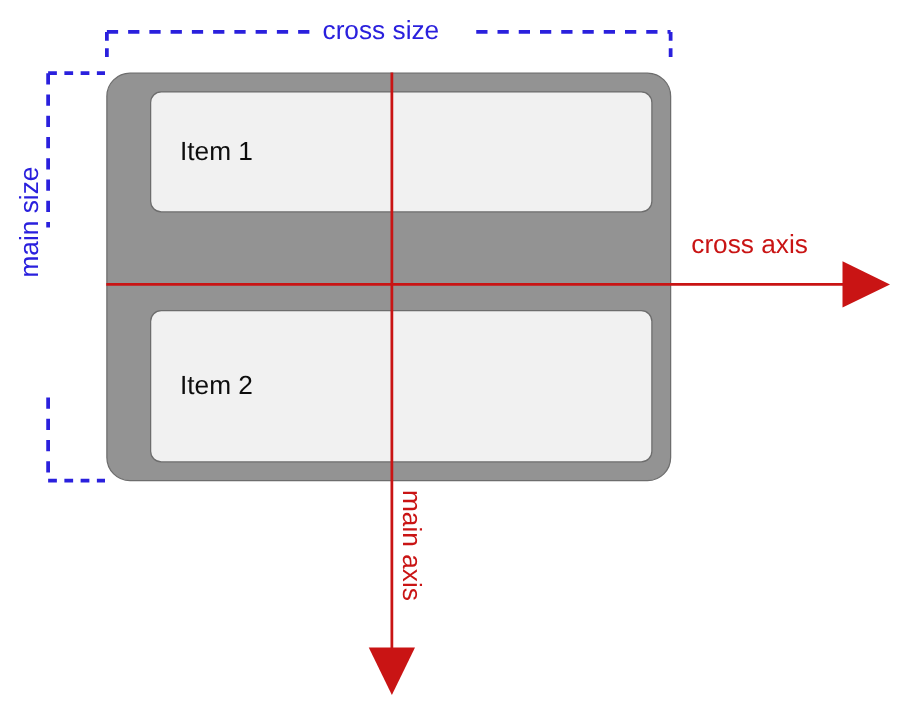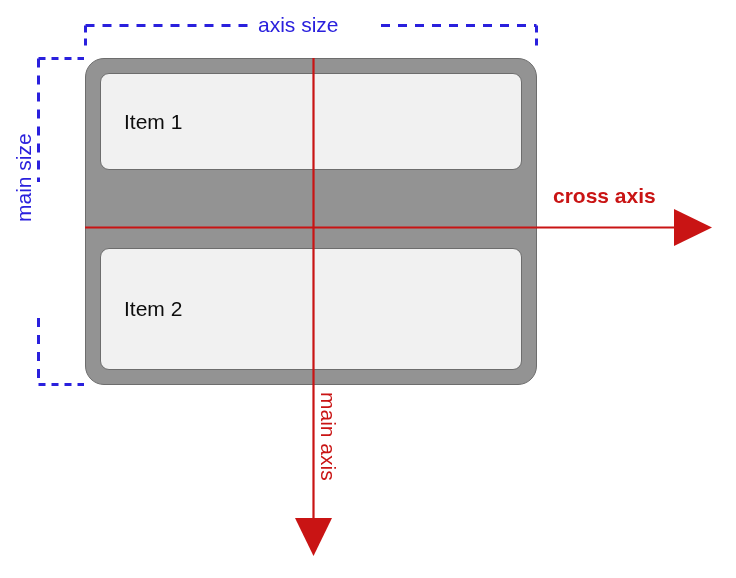--- a/index.html
+++ b/index.html
@@ -43,20 +43,21 @@
   .flex-item {
     box-sizing: border-box;
     background: #f1f1f1;
     border: 1px solid #6d6d6d;
     border-radius: 9px;
     display: flex;
     align-items: center;
     padding-left: 23px;
     font-size: 21px;
     color: #0d0d0d;
+    margin-left: 20px;
   }
   .flex-item-1 { height: 97px; }
   .flex-item-2 { height: 122px; }
   .label {
     position: absolute;
     white-space: nowrap;
     font-size: 21px;
     line-height: 1;
   }
   .label-blue { color: #2a20dd; }
@@ -67,21 +68,20 @@
   }
   #label-main-size {
     left: 13px;
     top: 222px;
     transform: rotate(-90deg);
     transform-origin: left top;
   }
   #label-cross-axis {
     left: 553px;
     top: 185px;
-    font-weight: bold;
   }
   #label-main-axis {
     left: 339px;
     top: 392px;
     transform: rotate(90deg);
     transform-origin: left top;
   }
 </style>
 </head>
 <body>
@@ -128,21 +128,21 @@
       <line x1="85" y1="227.5" x2="683" y2="227.5" stroke="#c91414" stroke-width="2.2"></line>
       <polygon points="674,209 712,227.5 674,246" fill="#c91414"></polygon>
     </g>
 
     <g>
       <line x1="313.5" y1="58" x2="313.5" y2="527" stroke="#c91414" stroke-width="2.2"></line>
       <polygon points="295,518 332,518 313.5,556" fill="#c91414"></polygon>
     </g>
   </svg>
 
-  <div class="label label-blue" id="label-cross-size">axis size</div>
+  <div class="label label-blue" id="label-cross-size">cross size</div>
 
   <div class="label label-blue" id="label-main-size">main size</div>
 
   <div class="label label-red" id="label-cross-axis">cross axis</div>
 
   <div class="label label-red" id="label-main-axis">main axis</div>
 
 </div>
 
 </body></html>

